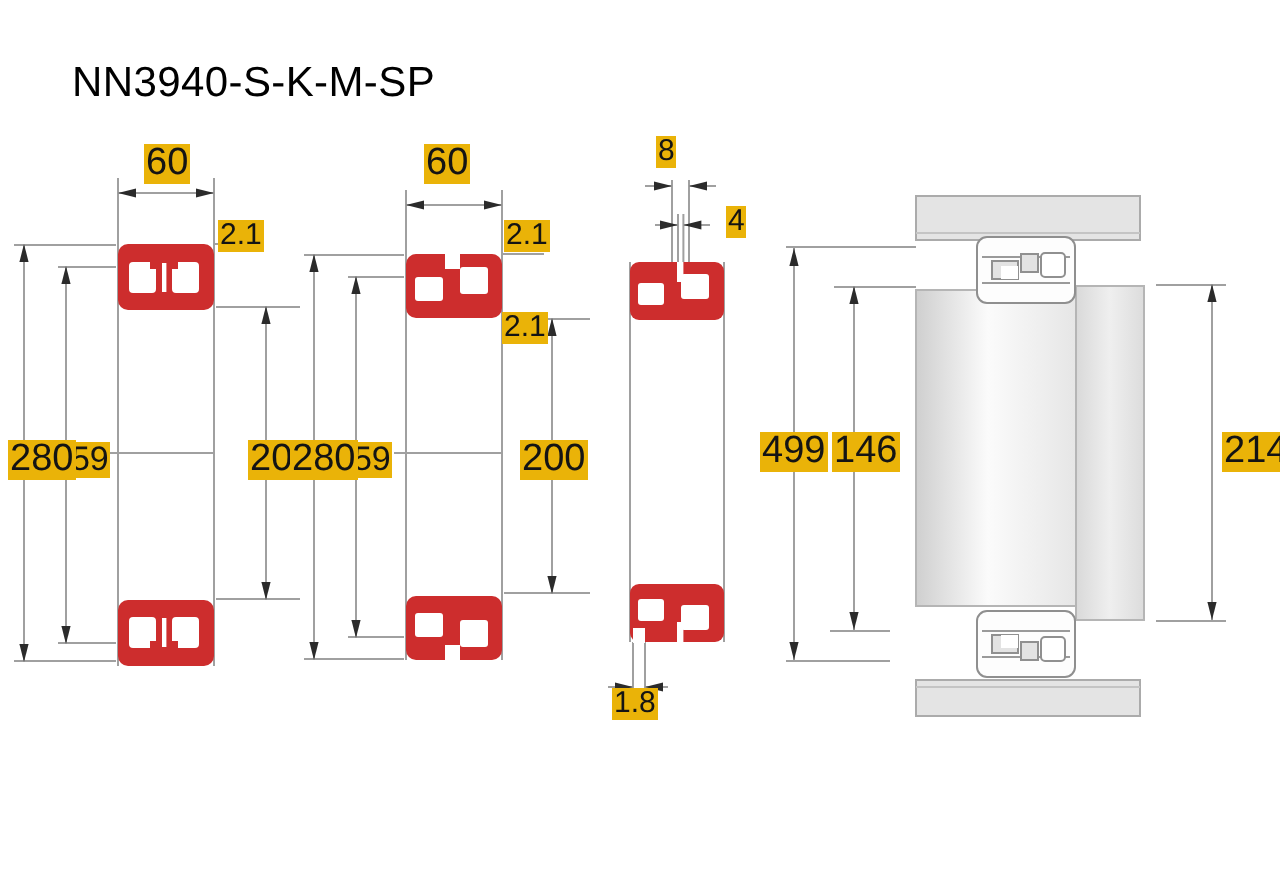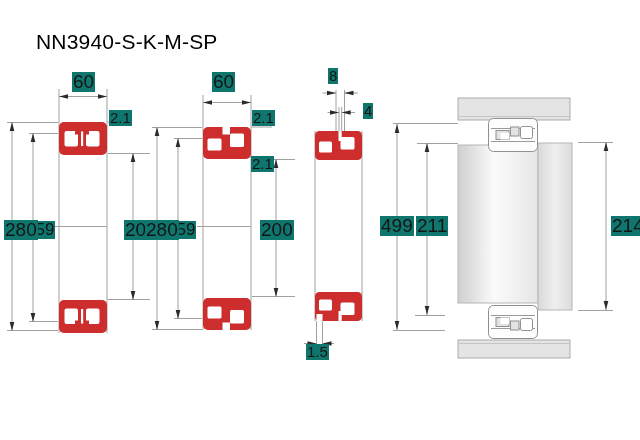--- a/index.html
+++ b/index.html
@@ -6,21 +6,21 @@
   #stage{
     position:relative;width:640px;height:440px;background:#ffffff;
     overflow:hidden;font-family:"Liberation Sans",sans-serif;color:#111;
   }
   .title{
     position:absolute;left:36px;top:30px;font-size:21px;letter-spacing:.2px;
     color:#000;white-space:nowrap;
   }
   svg{position:absolute;left:0;top:0;}
   .dim{
-    position:absolute;font-size:19px;line-height:1.05;background:#0f766e;
+    position:absolute;font-size:19px;line-height:1.05;background:#eab308;
     padding:0 1px;white-space:nowrap;color:#141414;
   }
   .dim.mid{font-size:17px;}
   .dim.small{font-size:15px;}
 </style>
 </head>
 <body>
 
 <div id="stage">
 
@@ -181,18 +181,18 @@
   <div class="dim" style="left:212px;top:72px;">60</div>
   <div class="dim small" style="left:252px;top:110px;">2.1</div>
   <div class="dim small" style="left:251px;top:156px;">2.1</div>
   <div class="dim mid" style="left:166px;top:221px;">259</div>
   <div class="dim" style="left:145px;top:220px;">280</div>
   <div class="dim" style="left:260px;top:220px;">200</div>
 
   <div class="dim small" style="left:328px;top:68px;">8</div>
   <div class="dim small" style="left:363px;top:103px;">4</div>
   <div class="dim" style="left:380px;top:216px;">499</div>
-  <div class="dim" style="left:416px;top:216px;">211</div>
-  <div class="dim small" style="left:306px;top:344px;">1.5</div>
+  <div class="dim" style="left:416px;top:216px;">146</div>
+  <div class="dim small" style="left:306px;top:344px;">1.8</div>
 
   <div class="dim" style="left:611px;top:216px;">214</div>
 
 </div>
 
 </body></html>

